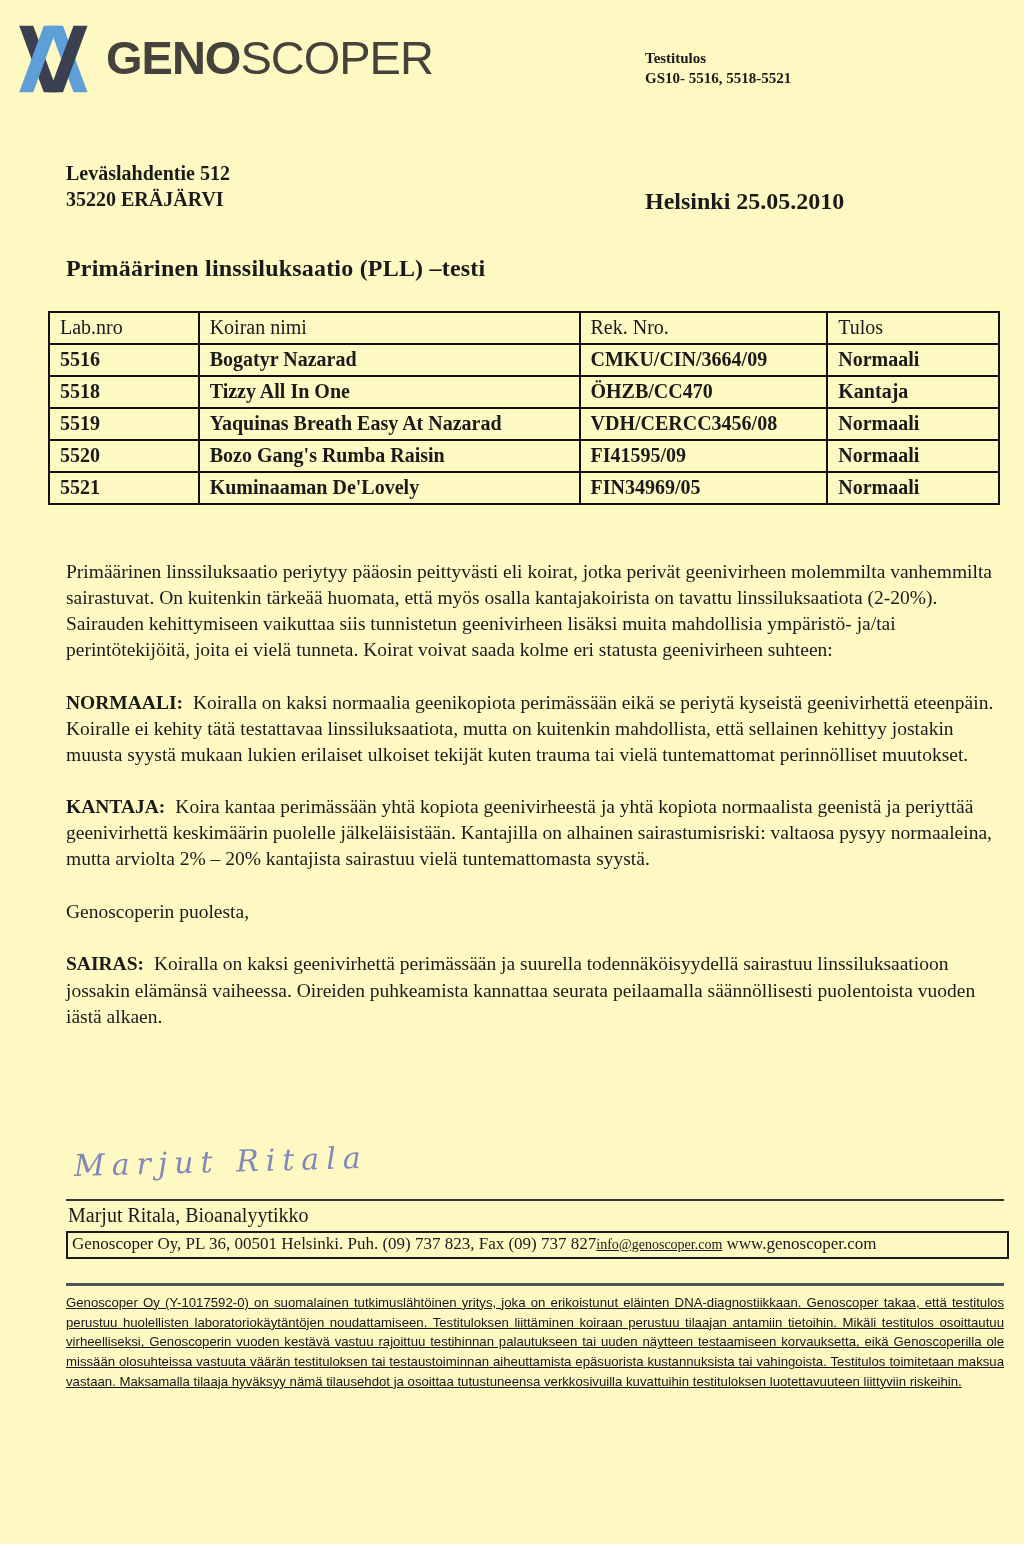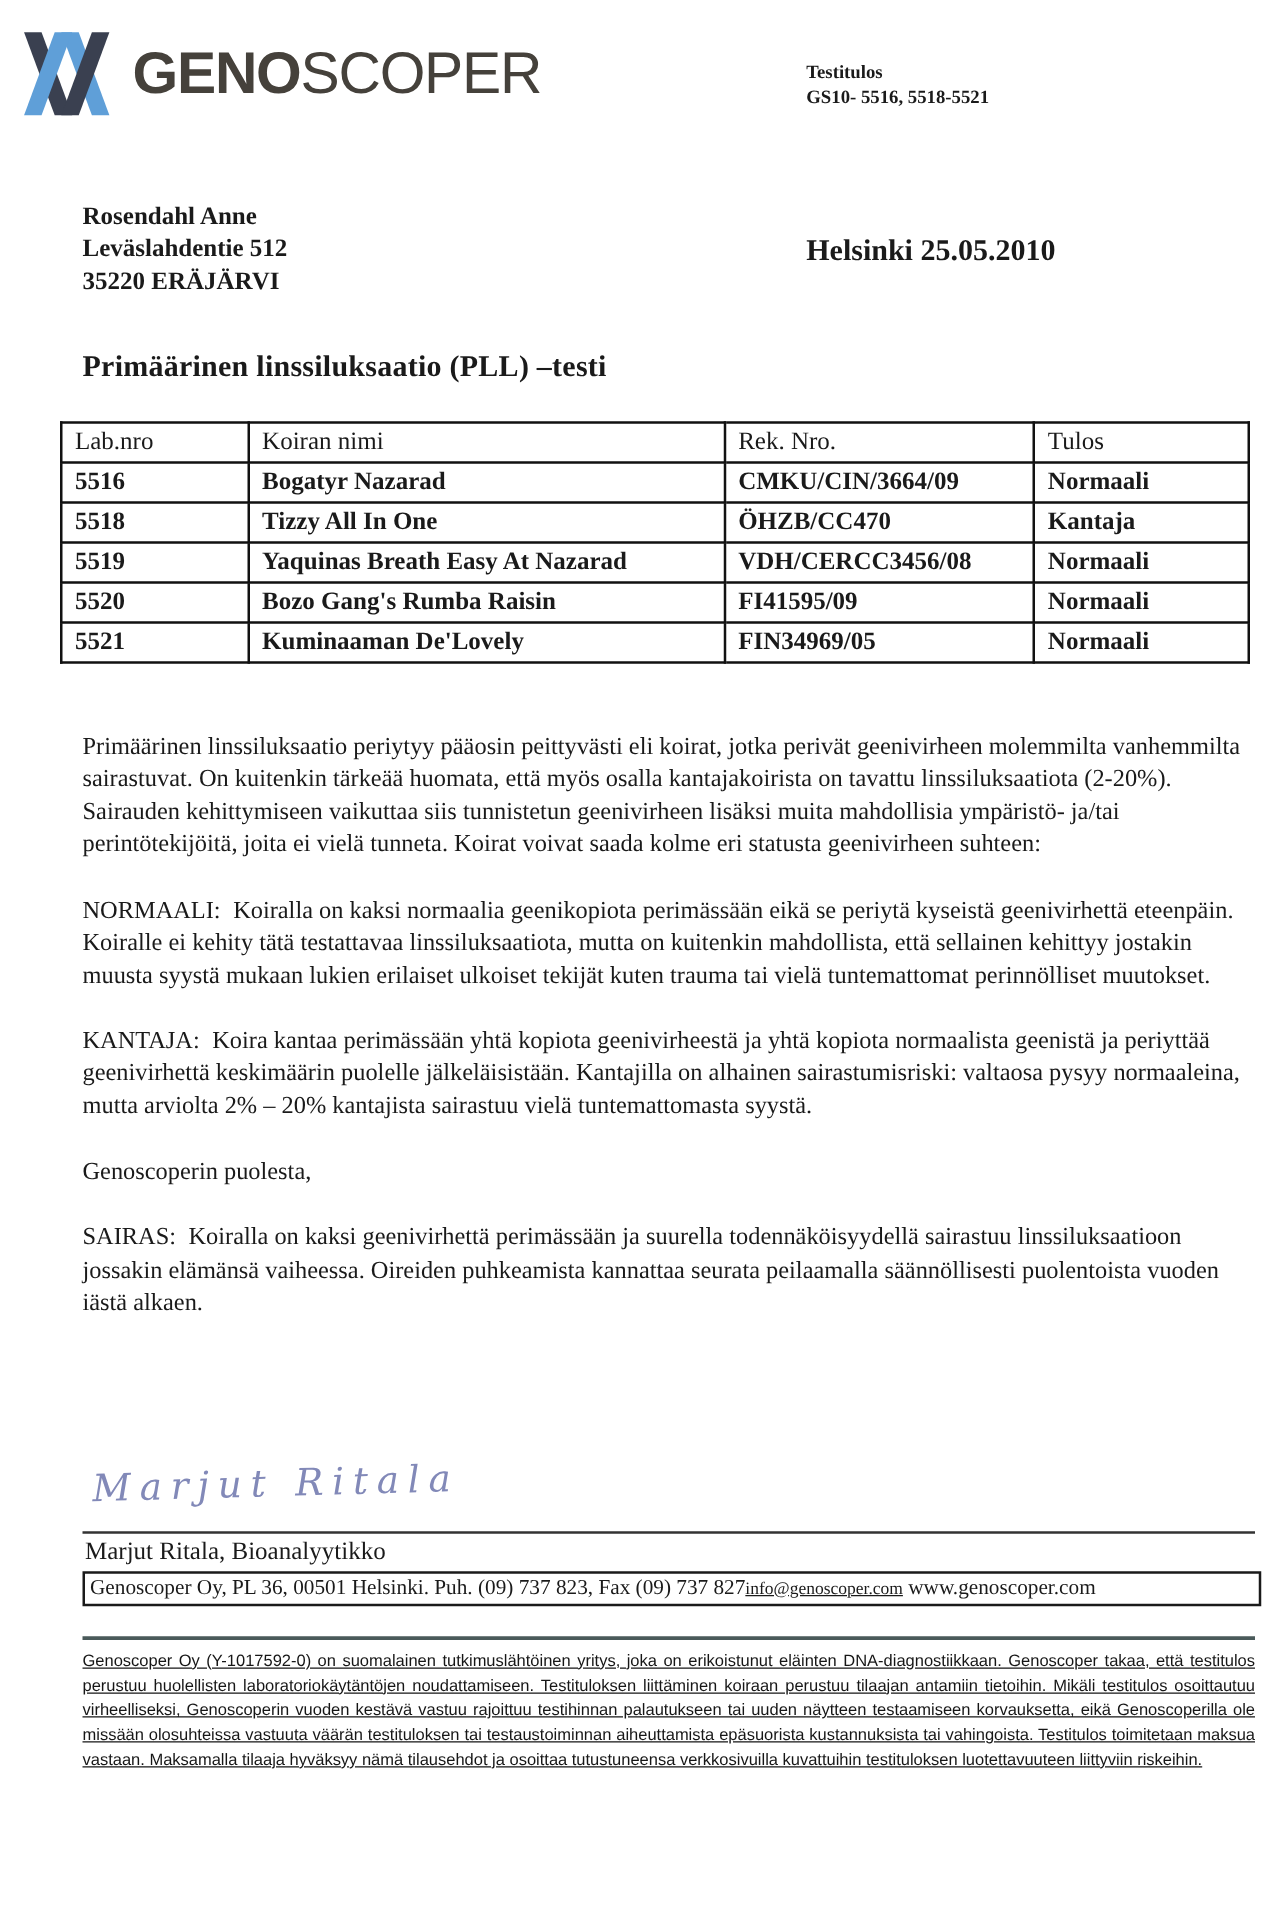--- a/index.html
+++ b/index.html
@@ -4,21 +4,21 @@
 <style>
   * { margin: 0; padding: 0; box-sizing: border-box; }
   html, body { background: #e8e8e8; }
   body { font-family: "Liberation Serif", serif; color: #1a1a1a; }
 
   .page {
     position: relative;
     width: 1024px;
     height: 1544px;
     margin: 0 auto;
-    background: #ffffff;
+    background: #fef9c3;
     overflow: hidden;
     padding: 14px 16px 0 66px;
   }
   .content { width: 938px; }
 
   
   .logo-row { display: flex; align-items: center; height: 90px; }
   .logo-icon { width: 84px; height: 78px; margin-left: -52px; }
   .logo-text { font-family: "Liberation Sans", sans-serif; font-size: 47px; color: #45413b; letter-spacing: -1px; white-space: nowrap; margin-left: 8px; margin-top: -4px; }
   .logo-text .b { font-weight: 700; }
@@ -39,21 +39,21 @@
   table.results td { font-weight: bold; font-size: 20px; height: 32px; }
   .col-lab { width: 150px; }
   .col-name { width: 382px; }
   .col-reg { width: 248px; }
   .col-result { width: 172px; }
 
   
   .para { font-size: 19.5px; line-height: 1.34; }
   .intro { margin-top: 54px; }
   .section { margin-top: 26px; }
-  .section .lead { font-weight: normal; margin-right: 10px; }
+  .section .lead { font-weight: bold; margin-right: 10px; }
   .closing { margin-top: 27px; }
 
   
   .signature-script {
     margin-top: 118px;
     margin-left: 8px;
     font-family: "DejaVu Serif", serif;
     font-style: italic;
     font-size: 30px;
     letter-spacing: 7px;
@@ -99,21 +99,20 @@
   </div>
 
   <div class="doc-ref">
     <div>Testitulos</div>
     <div>GS10- 5516, 5518-5521</div>
   </div>
 
   <div class="place-date">Helsinki 25.05.2010</div>
 
   <div class="recipient">
-    <div>Rosendahl Anne</div>
     <div>Leväslahdentie 512</div>
     <div>35220 ERÄJÄRVI</div>
   </div>
 
   <div class="doc-title">Primäärinen linssiluksaatio (PLL) –testi</div>
 
   <table class="results">
     <thead>
       <tr>
         <th class="col-lab">Lab.nro</th>

